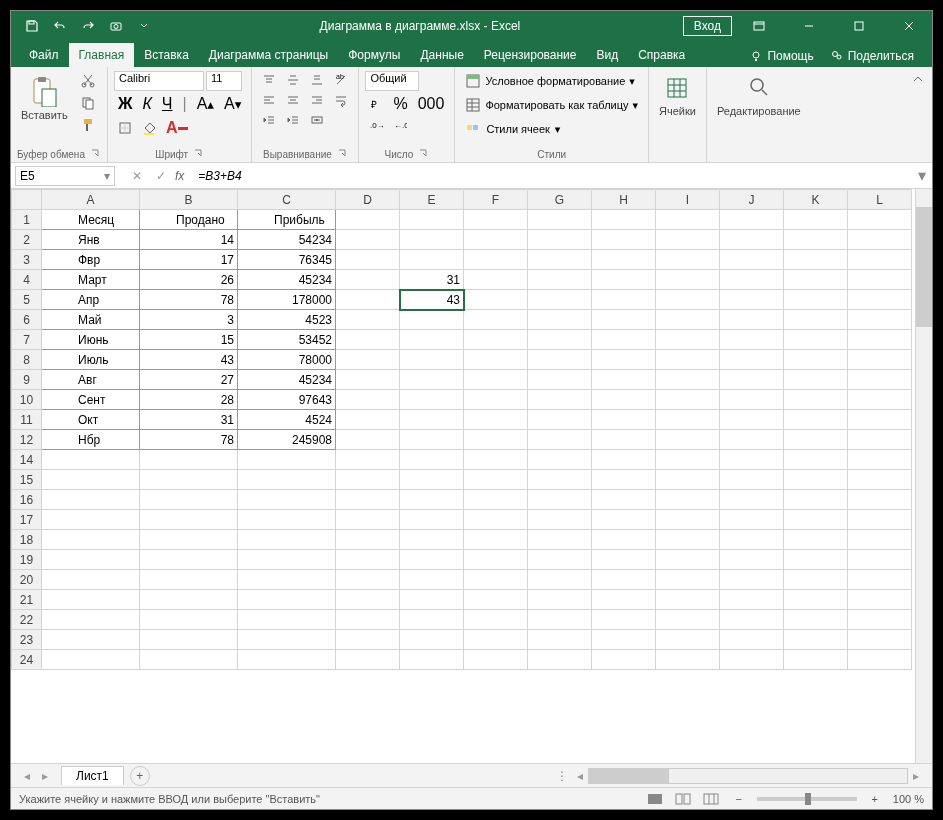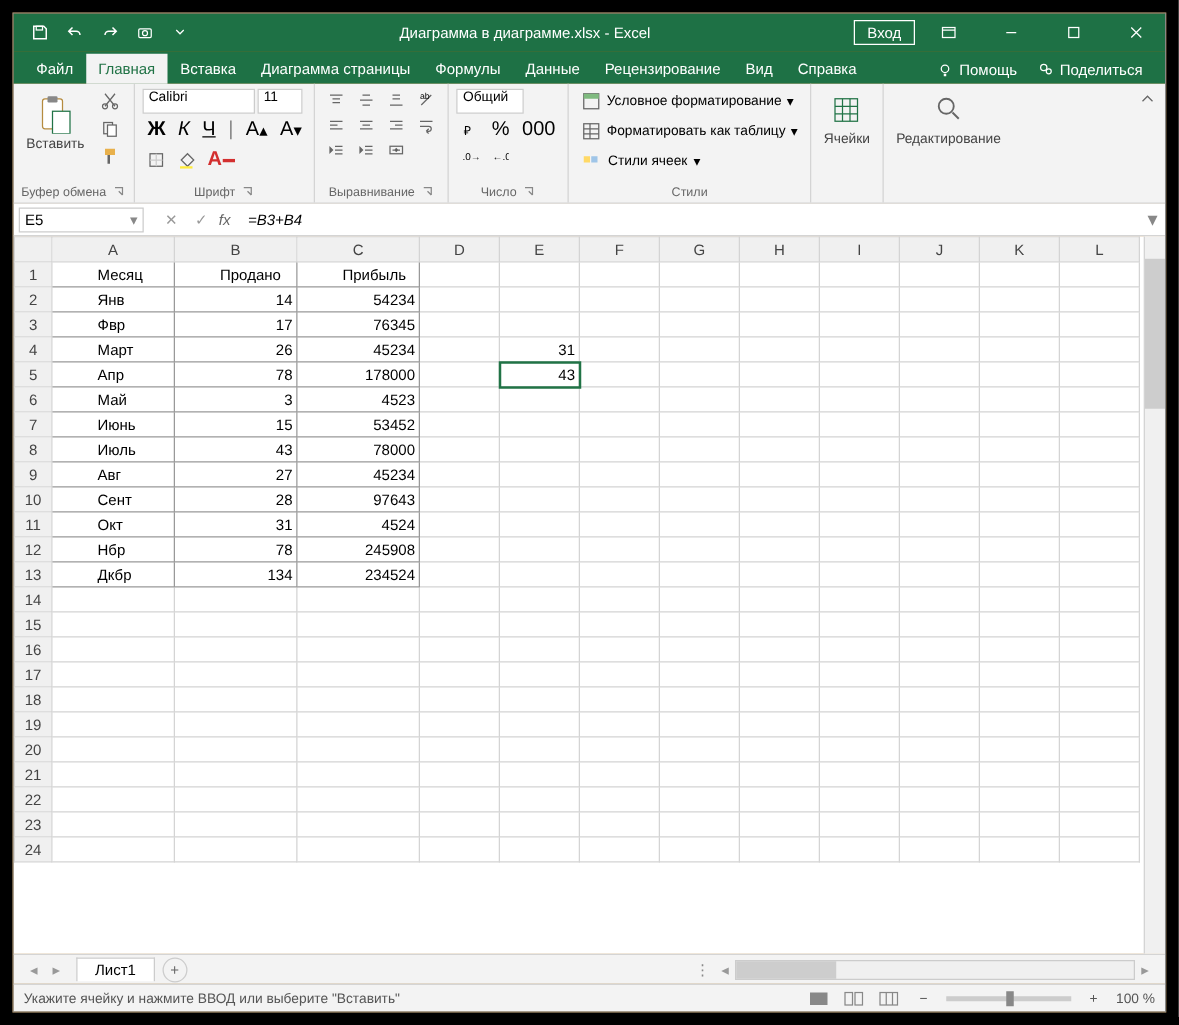--- a/index.html
+++ b/index.html
@@ -623,35 +623,20 @@
             <td></td>
             <td></td>
             <td></td>
             <td></td>
             <td></td>
             <td></td>
             <td></td>
             <td></td>
           </tr>
       <tr>
-            <th class="rowhdr">13</th>
-            <td class="data-border">Дкбр</td>
-            <td class="data-border num">134</td>
-            <td class="data-border num">234524</td>
-            <td></td>
-            <td></td>
-            <td></td>
-            <td></td>
-            <td></td>
-            <td></td>
-            <td></td>
-            <td></td>
-            <td></td>
-          </tr>
-      <tr>
             <th class="rowhdr">14</th>
             <td></td>
             <td></td>
             <td></td>
             <td></td>
             <td></td>
             <td></td>
             <td></td>
             <td></td>
             <td></td>

